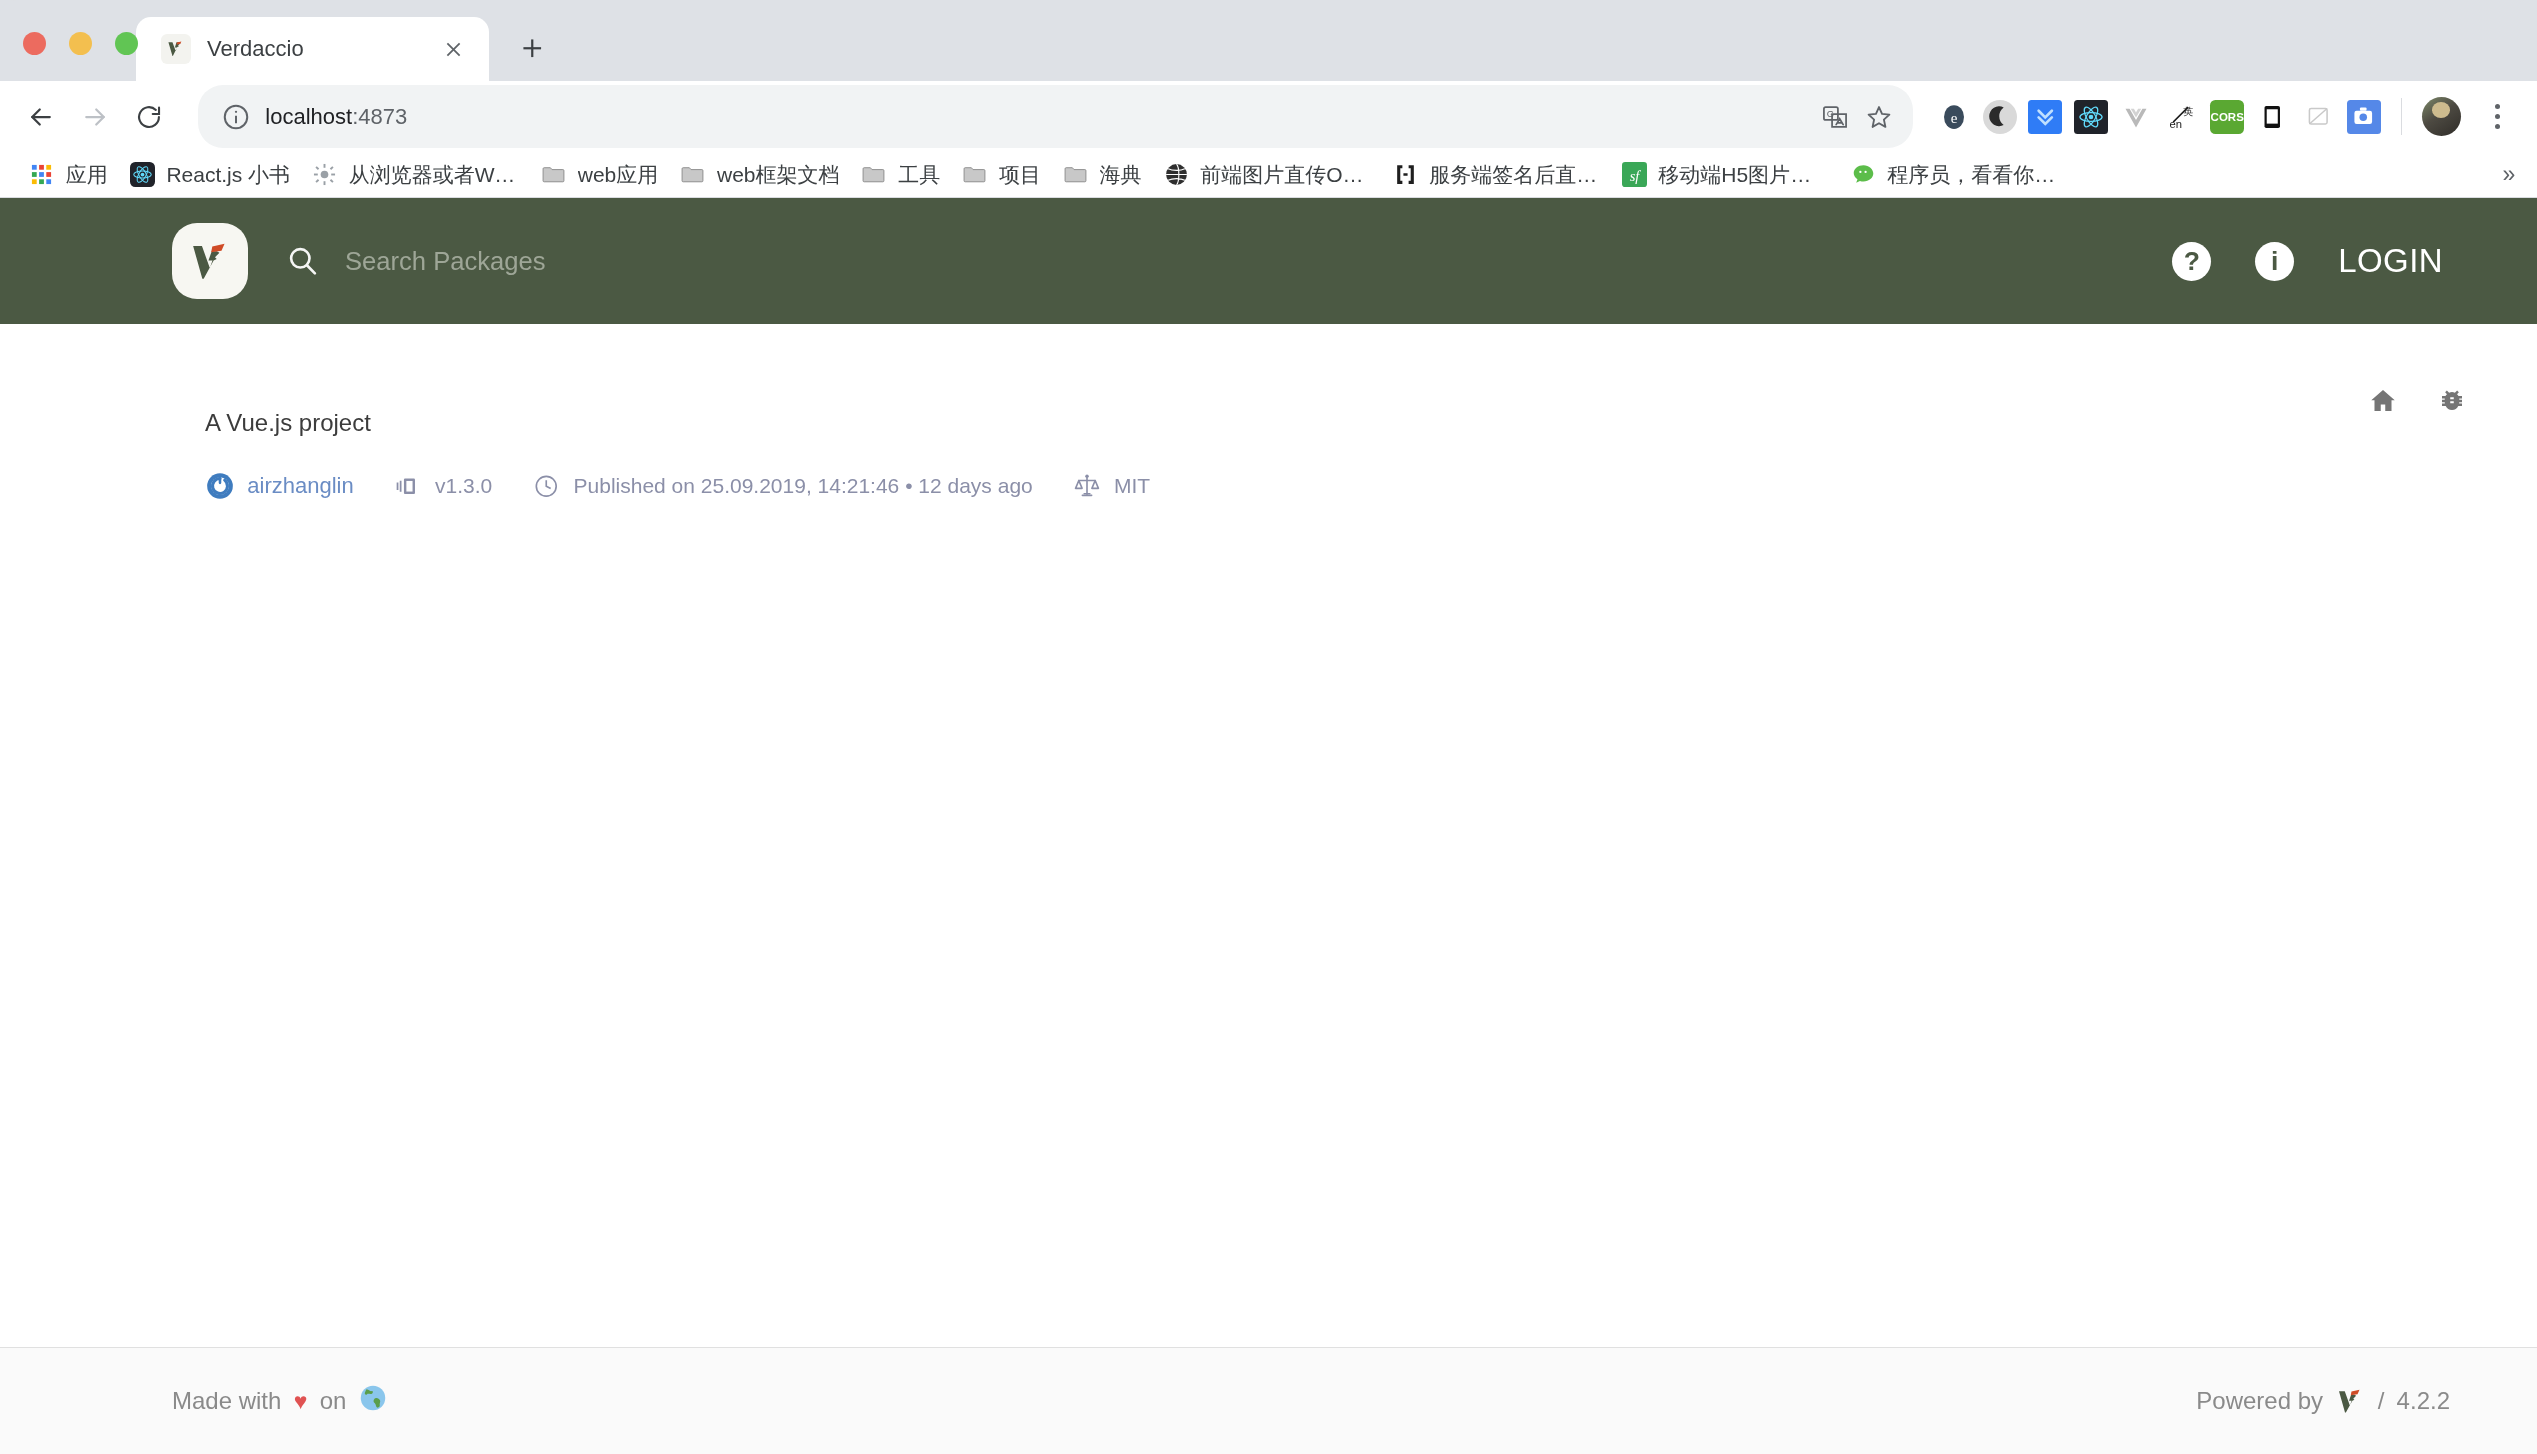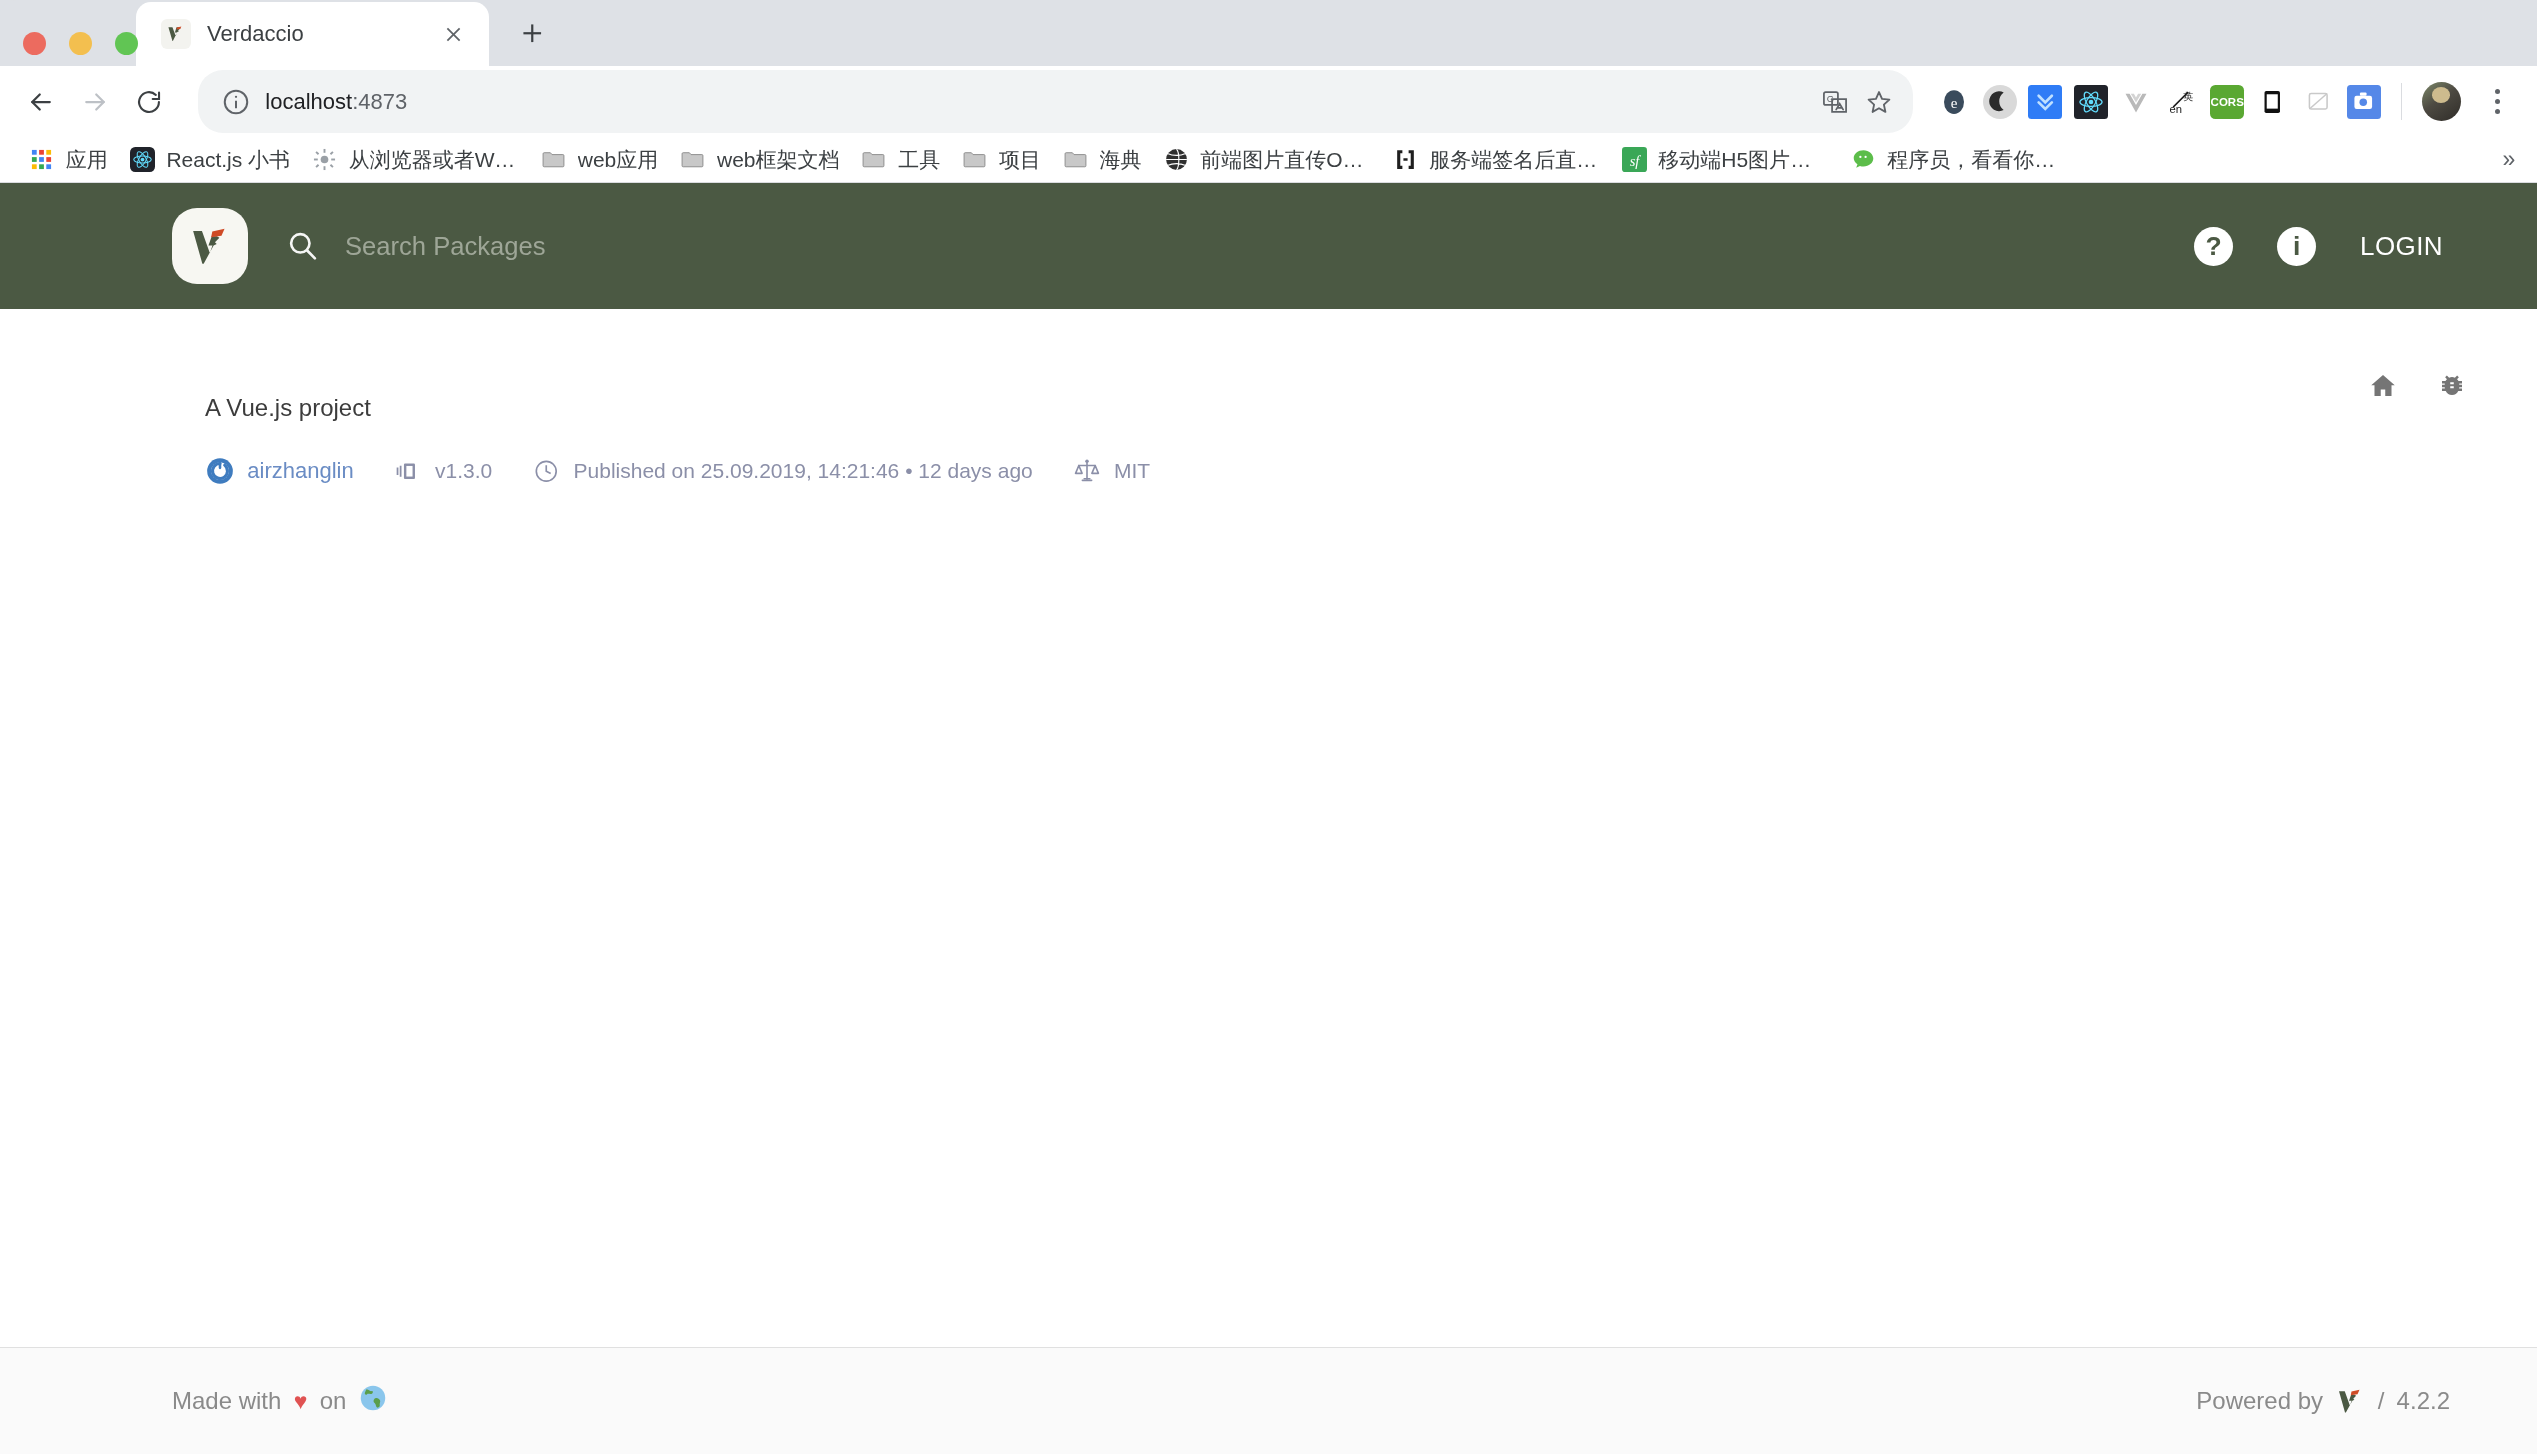--- a/index.html
+++ b/index.html
@@ -15,21 +15,21 @@
   .browser {
     width: 2538px;
     height: 1454px;
     display: flex;
     flex-direction: column;
     background: #dee1e6;
   }
 
   
   .tabstrip {
-    height: 66px;
+    height: 81px;
     background: #dee1e6;
     display: flex;
     align-items: flex-end;
     padding-left: 23px;
     position: relative;
     border-top-left-radius: 16px;
     border-top-right-radius: 16px;
   }
   .traffic-lights {
     display: flex;
@@ -214,21 +214,21 @@
   }
   .vsearch-input::placeholder { color: #9ea697; }
   .vactions { display: flex; align-items: center; gap: 44px; padding-right: 60px; flex: none; }
   .vcircle {
     width: 39px; height: 39px; border-radius: 50%;
     background: #ffffff; color: #4b5943;
     display: flex; align-items: center; justify-content: center;
     font-size: 26.5px; font-weight: bold;
     flex: none;
   }
-  .vlogin { font-size: 26px; color: #ffffff; letter-spacing: 0.4px; }
+  .vlogin { font-size: 33px; color: #ffffff; letter-spacing: 0.4px; }
 
   
   .content {
     flex: 1;
     padding: 53px 0 0 0;
     min-height: 0;
     position: relative;
   }
   .pkg-wrap { padding: 0 71px 0 205px; display: flex; }
   .pkg-main { flex: 1; min-width: 0; }

